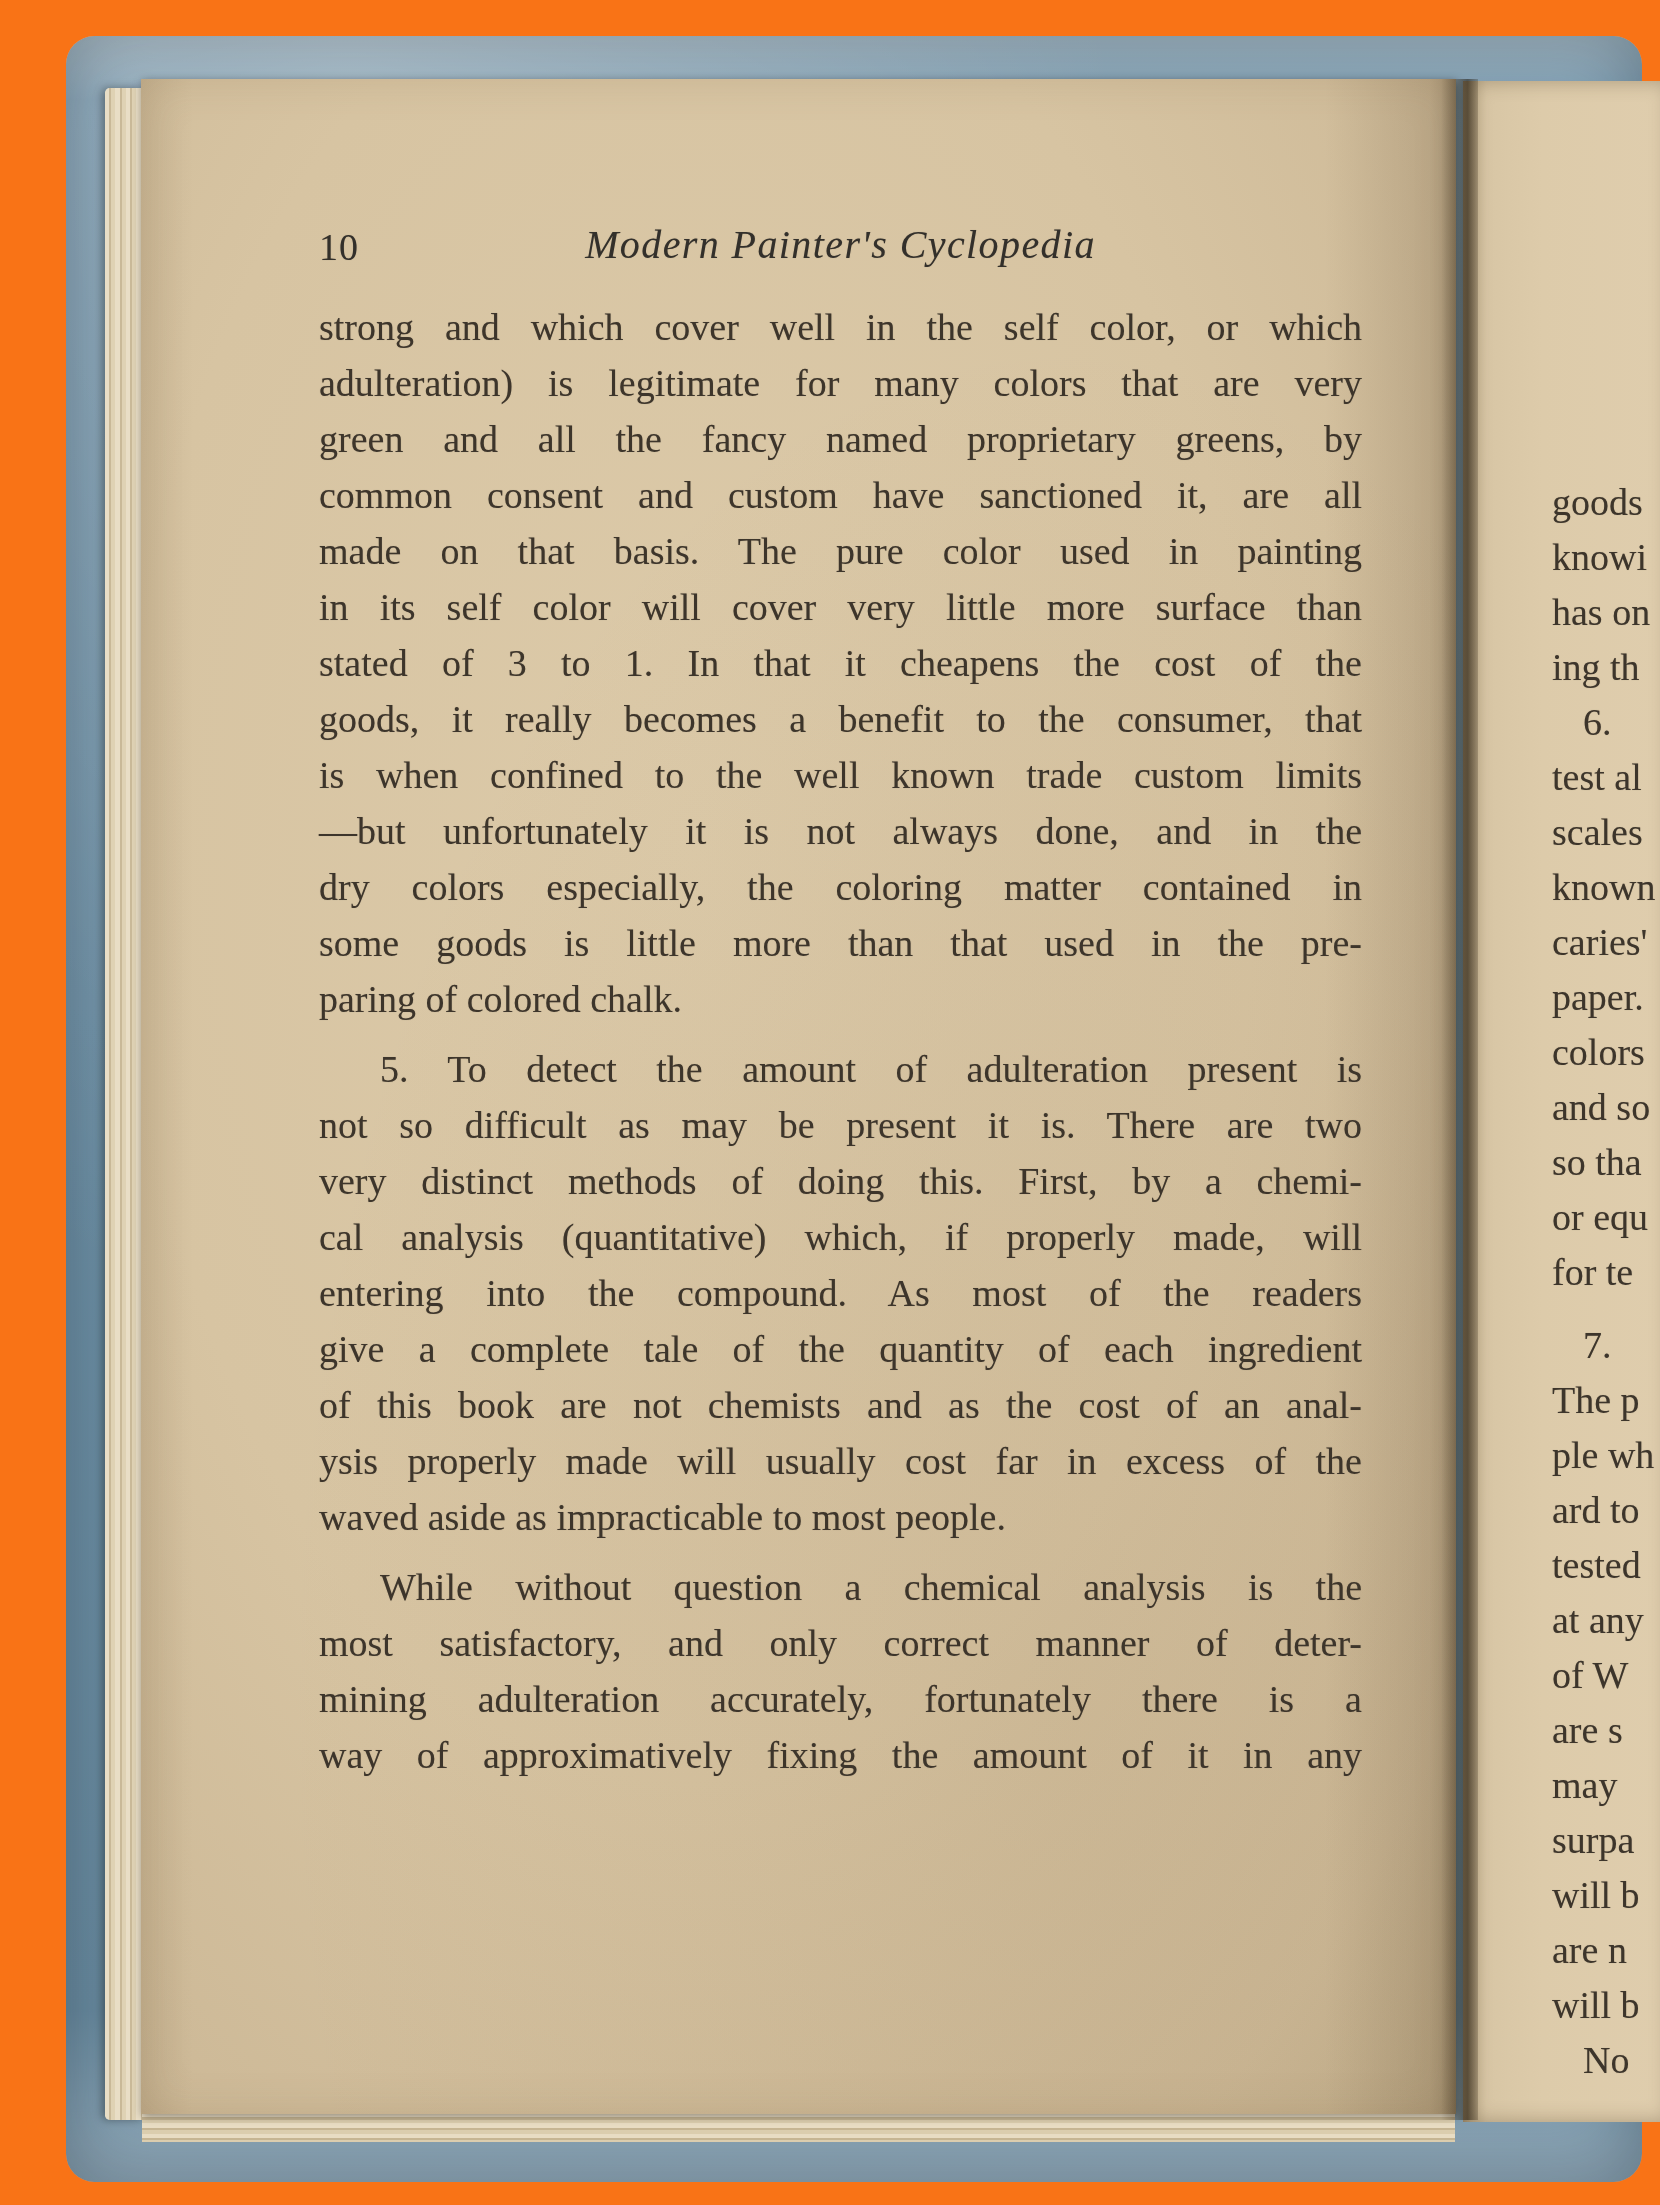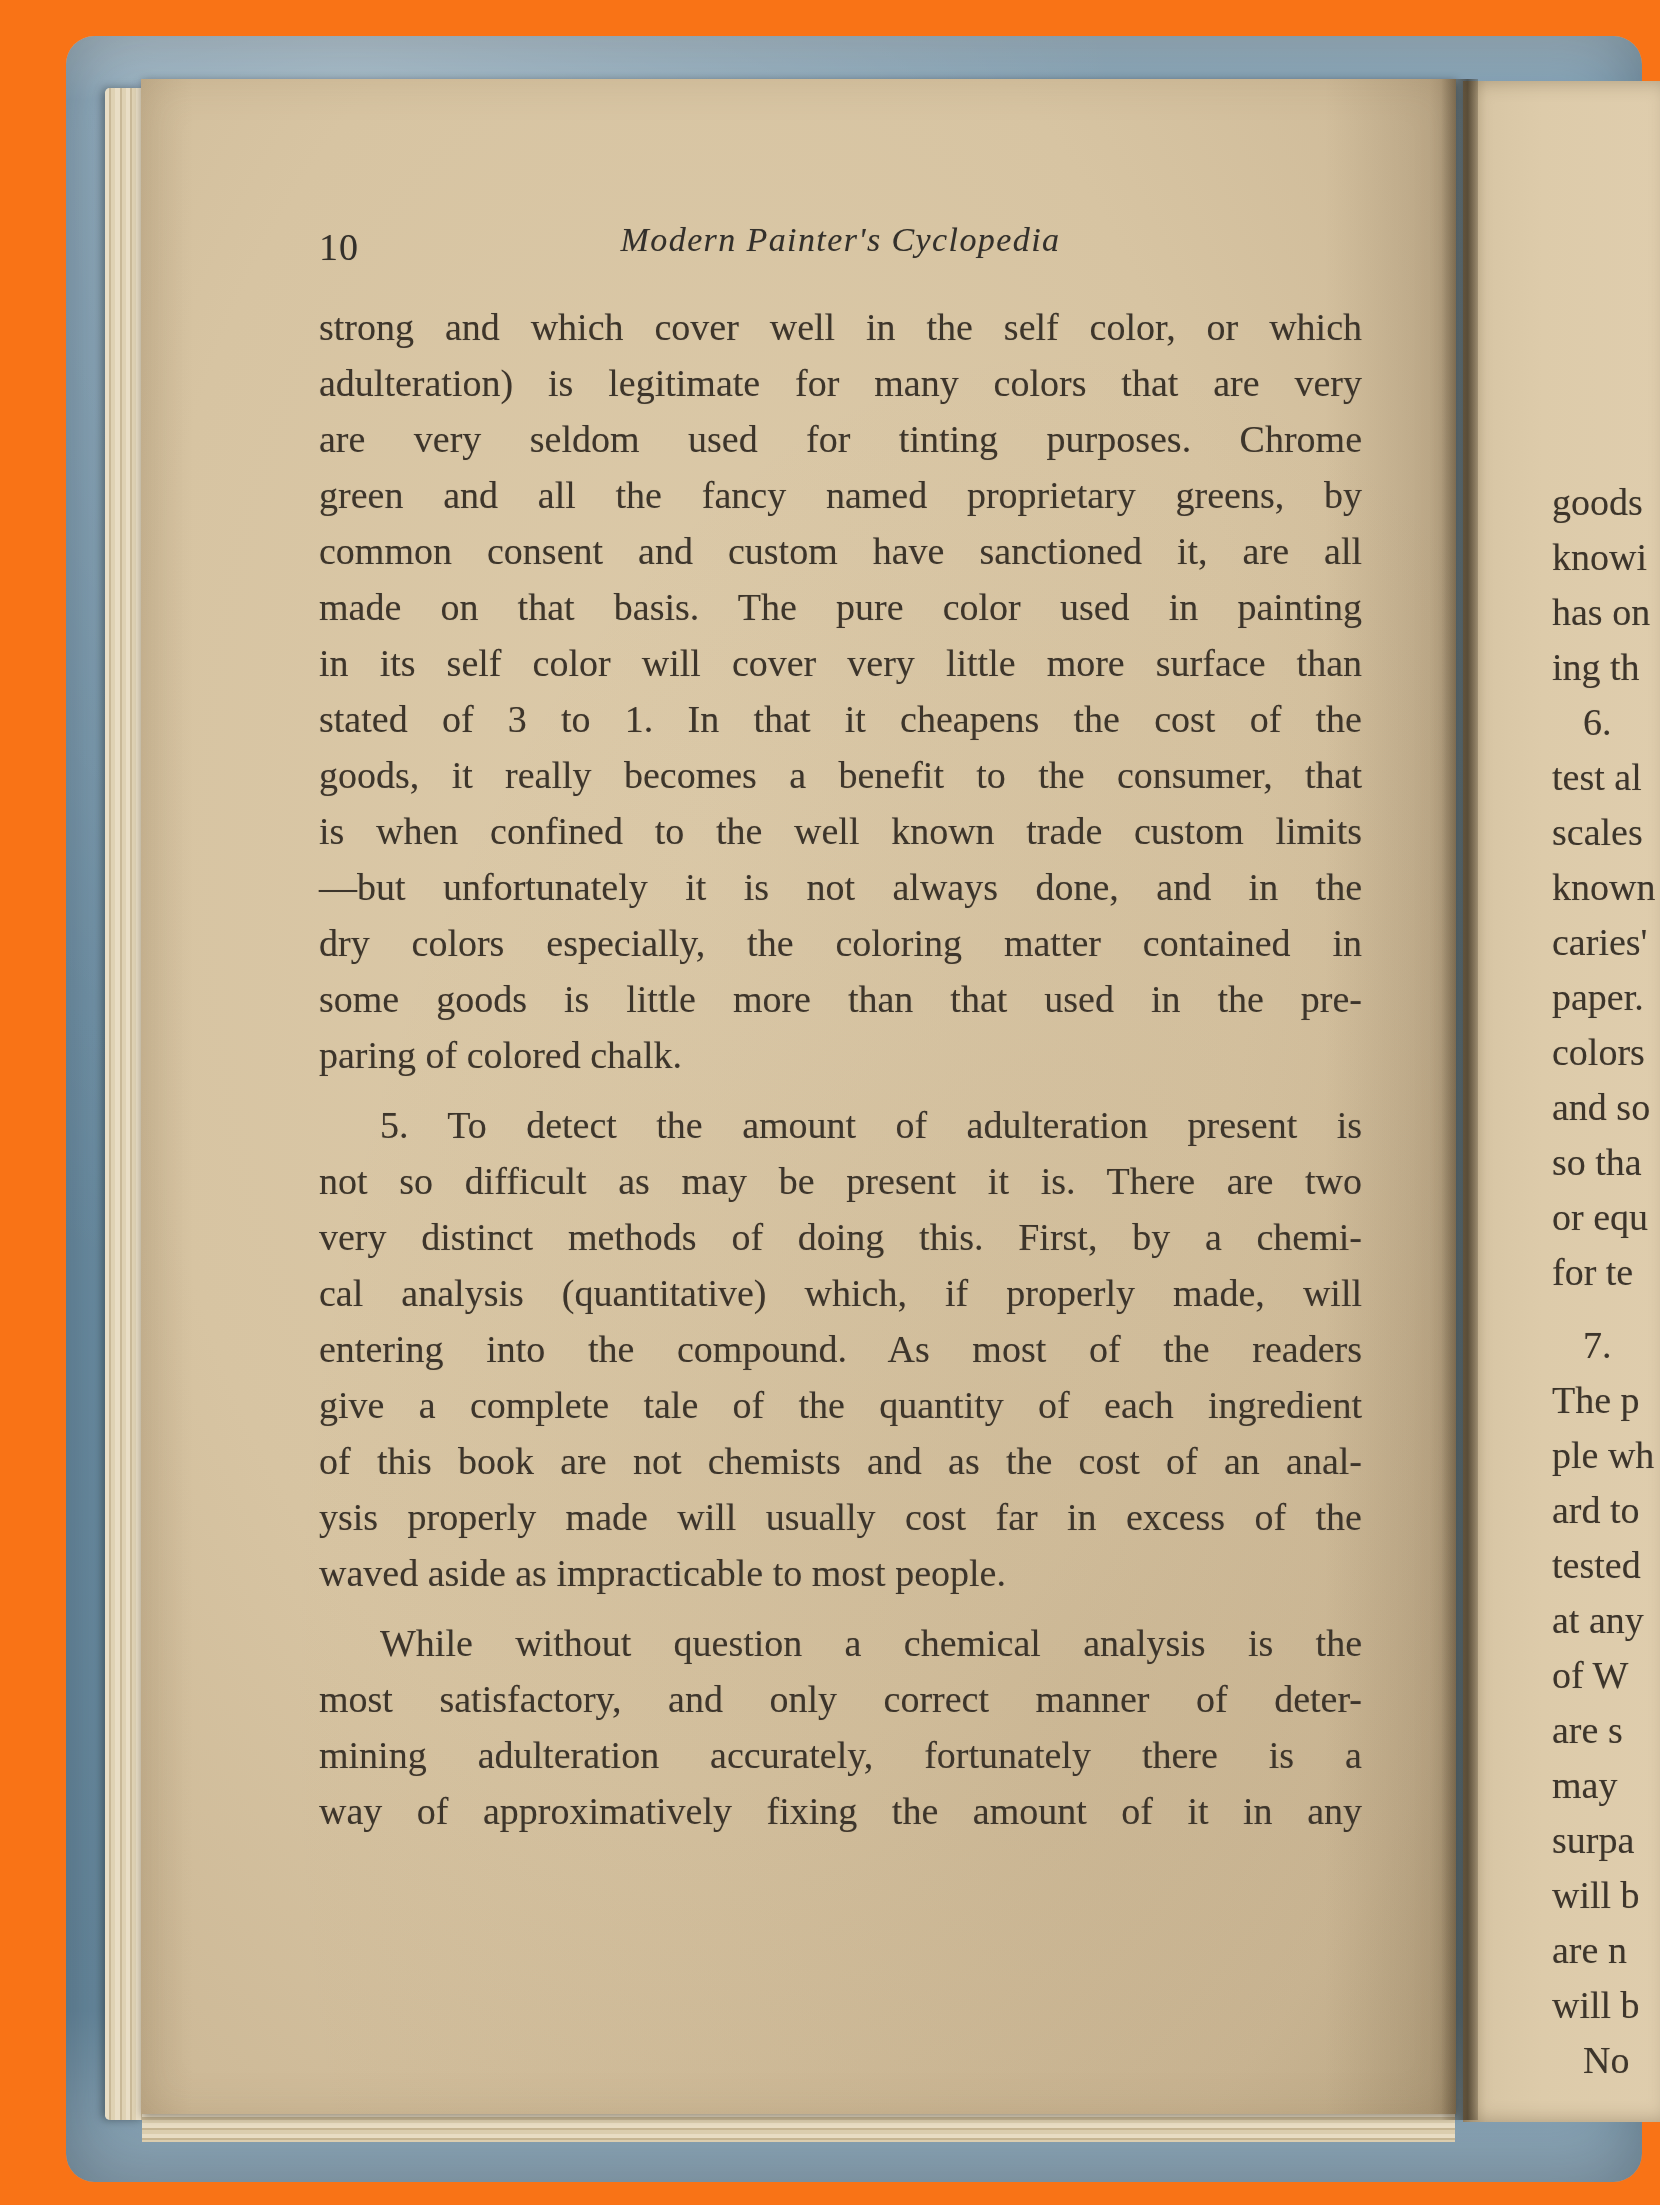--- a/index.html
+++ b/index.html
@@ -65,21 +65,21 @@
 
   
   .headline{
     position:absolute; left:319px; top:221px; width:1043px; height:57px;
     color:#33302b; z-index:6;
     text-shadow:0 0 0.9px rgba(61,53,43,.30);
   }
   .pagenum{ position:absolute; left:0; top:3.8px; font-size:38px; letter-spacing:0.9px; }
   .runtitle{
     position:absolute; left:0; right:0; text-align:center;
-    font-style:italic; font-size:34px; letter-spacing:1.4px;
+    font-style:italic; font-size:40px; letter-spacing:1.4px;
   }
 
   
   .bodytext{
     position:absolute; left:319px; top:299px; width:1043px;
     color:#3d352b; font-size:38px; line-height:56px; z-index:6;
     text-shadow:0 0 0.9px rgba(61,53,43,.30);
   }
   .paragraph + .paragraph{ margin-top:14.2px; }
   .line{ text-align:justify; text-align-last:justify; }
@@ -109,21 +109,20 @@
 
   <div class="headline">
     <div class="pagenum">10</div>
     <div class="runtitle">Modern Painter's Cyclopedia</div>
   </div>
 
   <div class="bodytext">
       <div class="paragraph">
         <div class="line">strong and which cover well in the self color, or which</div>
         <div class="line">adulteration) is legitimate for many colors that are very</div>
-        <div class="line">are very seldom used for tinting purposes.  Chrome</div>
         <div class="line">green and all the fancy named proprietary greens, by</div>
         <div class="line">common consent and custom have sanctioned it, are all</div>
         <div class="line">made on that basis.  The pure color used in painting</div>
         <div class="line">in its self color will cover very little more surface than</div>
         <div class="line">stated of 3 to 1.  In that it cheapens the cost of the</div>
         <div class="line">goods, it really becomes a benefit to the consumer, that</div>
         <div class="line">is when confined to the well known trade custom limits</div>
         <div class="line">—but unfortunately it is not always done, and in the</div>
         <div class="line">dry colors especially, the coloring matter contained in</div>
         <div class="line">some goods is little more than that used in the pre-</div>

